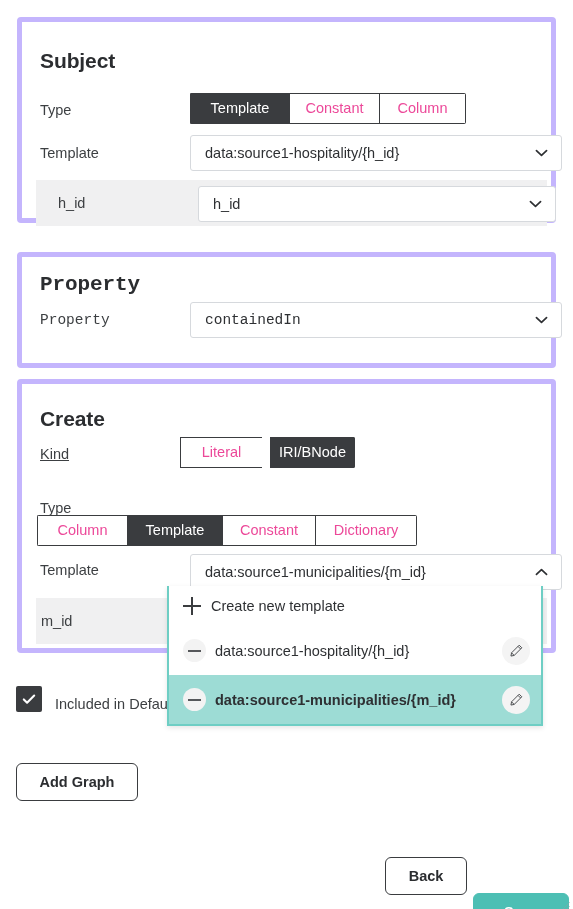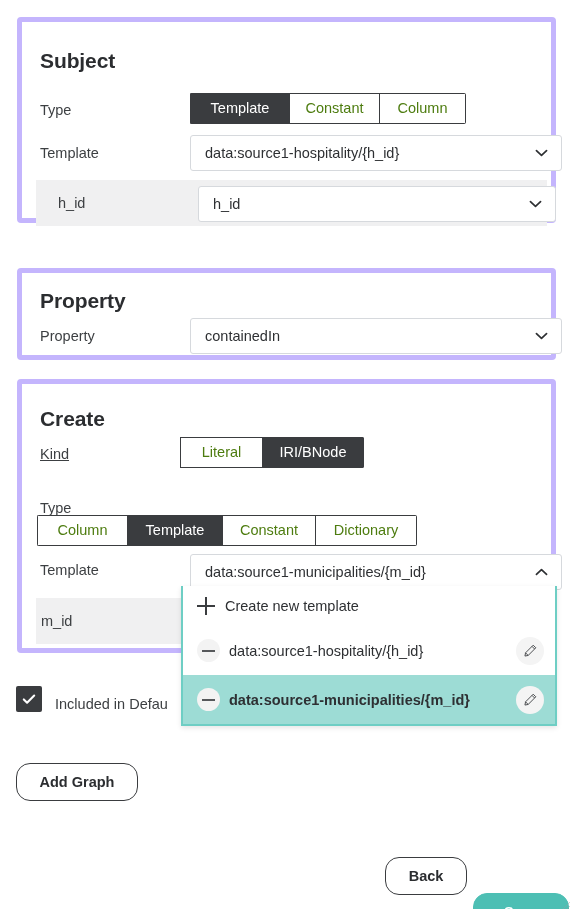--- a/index.html
+++ b/index.html
@@ -39,21 +39,21 @@
   
   .seg {
     display: inline-flex;
     border-radius: 2px;
     overflow: hidden;
   }
   .seg-item {
     border: 1px solid #3a3c3f;
     border-right-width: 0;
     background: #ffffff;
-    color: #4d7c0f;
+    color: #ec4899;
     font-size: 14.5px;
     padding: 6px 0;
     text-align: center;
     line-height: 17px;
     user-select: none;
     white-space: nowrap;
   }
   .seg-item:last-child { border-right-width: 1px; }
   .seg-item.active {
     background: #3a3c3f;
@@ -187,21 +187,21 @@
   }
 
   
   .btn {
     position: absolute;
     display: flex;
     align-items: center;
     justify-content: center;
     font-size: 14.5px;
     font-weight: bold;
-    border-radius: 14px;
+    border-radius: 6px;
     user-select: none;
   }
   .btn-outline {
     background: #ffffff;
     border: 1px solid #3a3c3f;
     color: #2b2d30;
   }
   .btn-primary {
     background: #4dbfb4;
     border: 1px solid #4dbfb4;
@@ -245,41 +245,41 @@
     <div class="select" style="position:absolute; left:176px; top:164px; width:358px;">
       <span>h_id</span>
       <span class="chev">
         <svg viewBox="0 0 16 16" width="15" height="15">
             <path d="M2.6 5.4 L8 10.6 L13.4 5.4" fill="none" stroke="#2e3033" stroke-width="1.8" stroke-linecap="round" stroke-linejoin="round"></path>
           </svg>
       </span>
     </div>
   </div>
 
-  <div class="card" style="top:268px; height:92px;">
+  <div class="card" style="top:252px; height:116px;font-family:Liberation Mono, monospace;">
     <div class="card-title" style="position:absolute; left:18px; top:16px;">Property</div>
 
     <div class="field-label" style="position:absolute; left:18px; top:55px;">Property</div>
     <div class="select" style="position:absolute; left:168px; top:45px; width:372px;">
       <span>containedIn</span>
       <span class="chev">
         <svg viewBox="0 0 16 16" width="15" height="15">
             <path d="M2.6 5.4 L8 10.6 L13.4 5.4" fill="none" stroke="#2e3033" stroke-width="1.8" stroke-linecap="round" stroke-linejoin="round"></path>
           </svg>
       </span>
     </div>
   </div>
 
   <div class="card" style="top:379px; height:274px;">
     <div class="card-title" style="position:absolute; left:18px; top:23px;">Create</div>
 
     <div class="field-label" style="position:absolute; left:18px; top:62px;text-decoration:underline;">Kind</div>
     <div class="seg" style="position:absolute; left:150px; top:53px;padding-left:8px;">
       <div class="seg-item" style="width:82px;">Literal</div>
-      <div class="seg-item active" style="width:102px;">IRI/BNode</div>
+      <div class="seg-item active" style="width:85px;margin-left:8px;">IRI/BNode</div>
     </div>
 
     <div class="field-label" style="position:absolute; left:18px; top:116px;">Type</div>
     <div class="seg" style="position:absolute; left:15px; top:131px;">
       <div class="seg-item" style="width:90px;">Column</div>
       <div class="seg-item active" style="width:95px;">Template</div>
       <div class="seg-item" style="width:93px;">Constant</div>
       <div class="seg-item" style="width:102px;">Dictionary</div>
     </div>
 
@@ -300,21 +300,21 @@
 
   <div class="checkbox-row" style="left:16px; top:686px;align-items:flex-end;">
     <span class="checkbox">
       <svg viewBox="0 0 20 20" width="16" height="16">
           <path d="M3.5 10.5 L7.6 14.6 L16.5 5.6" fill="none" stroke="#ffffff" stroke-width="2.6" stroke-linecap="round" stroke-linejoin="round"></path>
         </svg>
     </span>
     <span class="checkbox-label">Included in Defau</span>
   </div>
 
-  <div class="dropdown" style="left:167px; top:586px; width:376px;margin-left:14px;">
+  <div class="dropdown" style="left:167px; top:586px; width:376px;">
     <div class="dd-item dd-create">
       <span class="plus-icon"></span>
       <span>Create new template</span>
     </div>
 
     <div class="dd-item">
       <span class="minus-circle"></span>
       <span>data:source1-hospitality/{h_id}</span>
       <span class="edit-circle">
         <svg viewBox="0 0 20 20" width="15" height="15">

